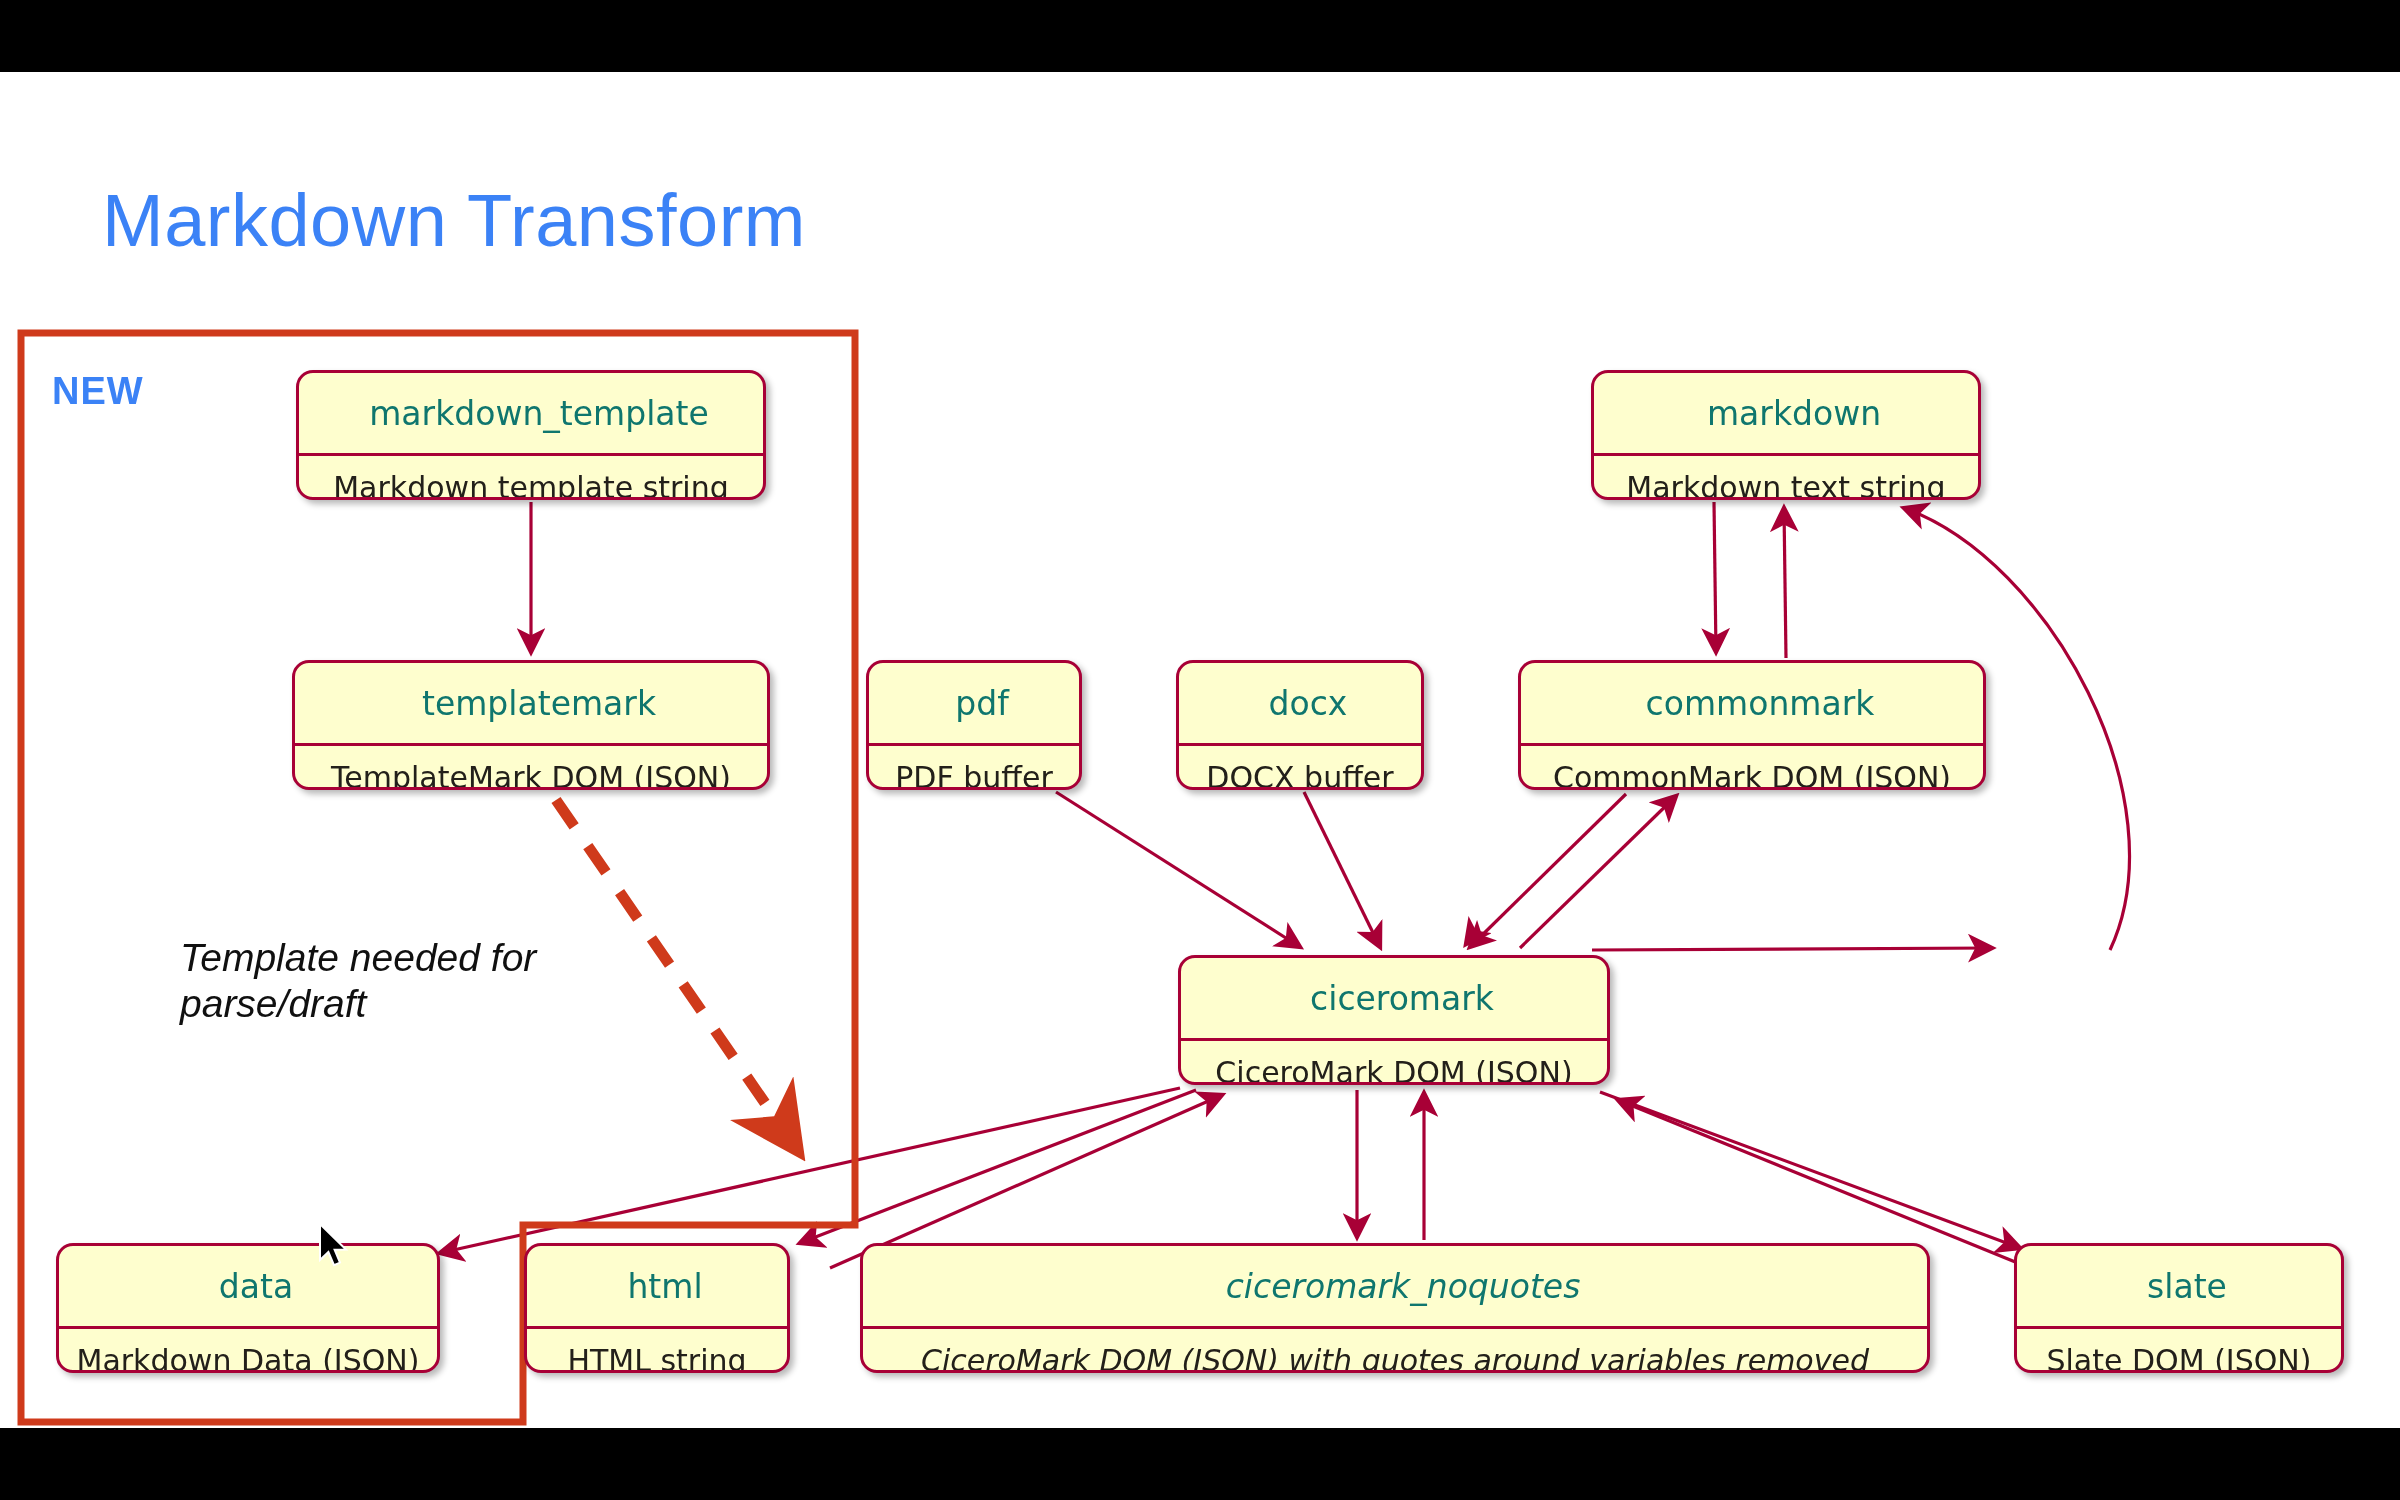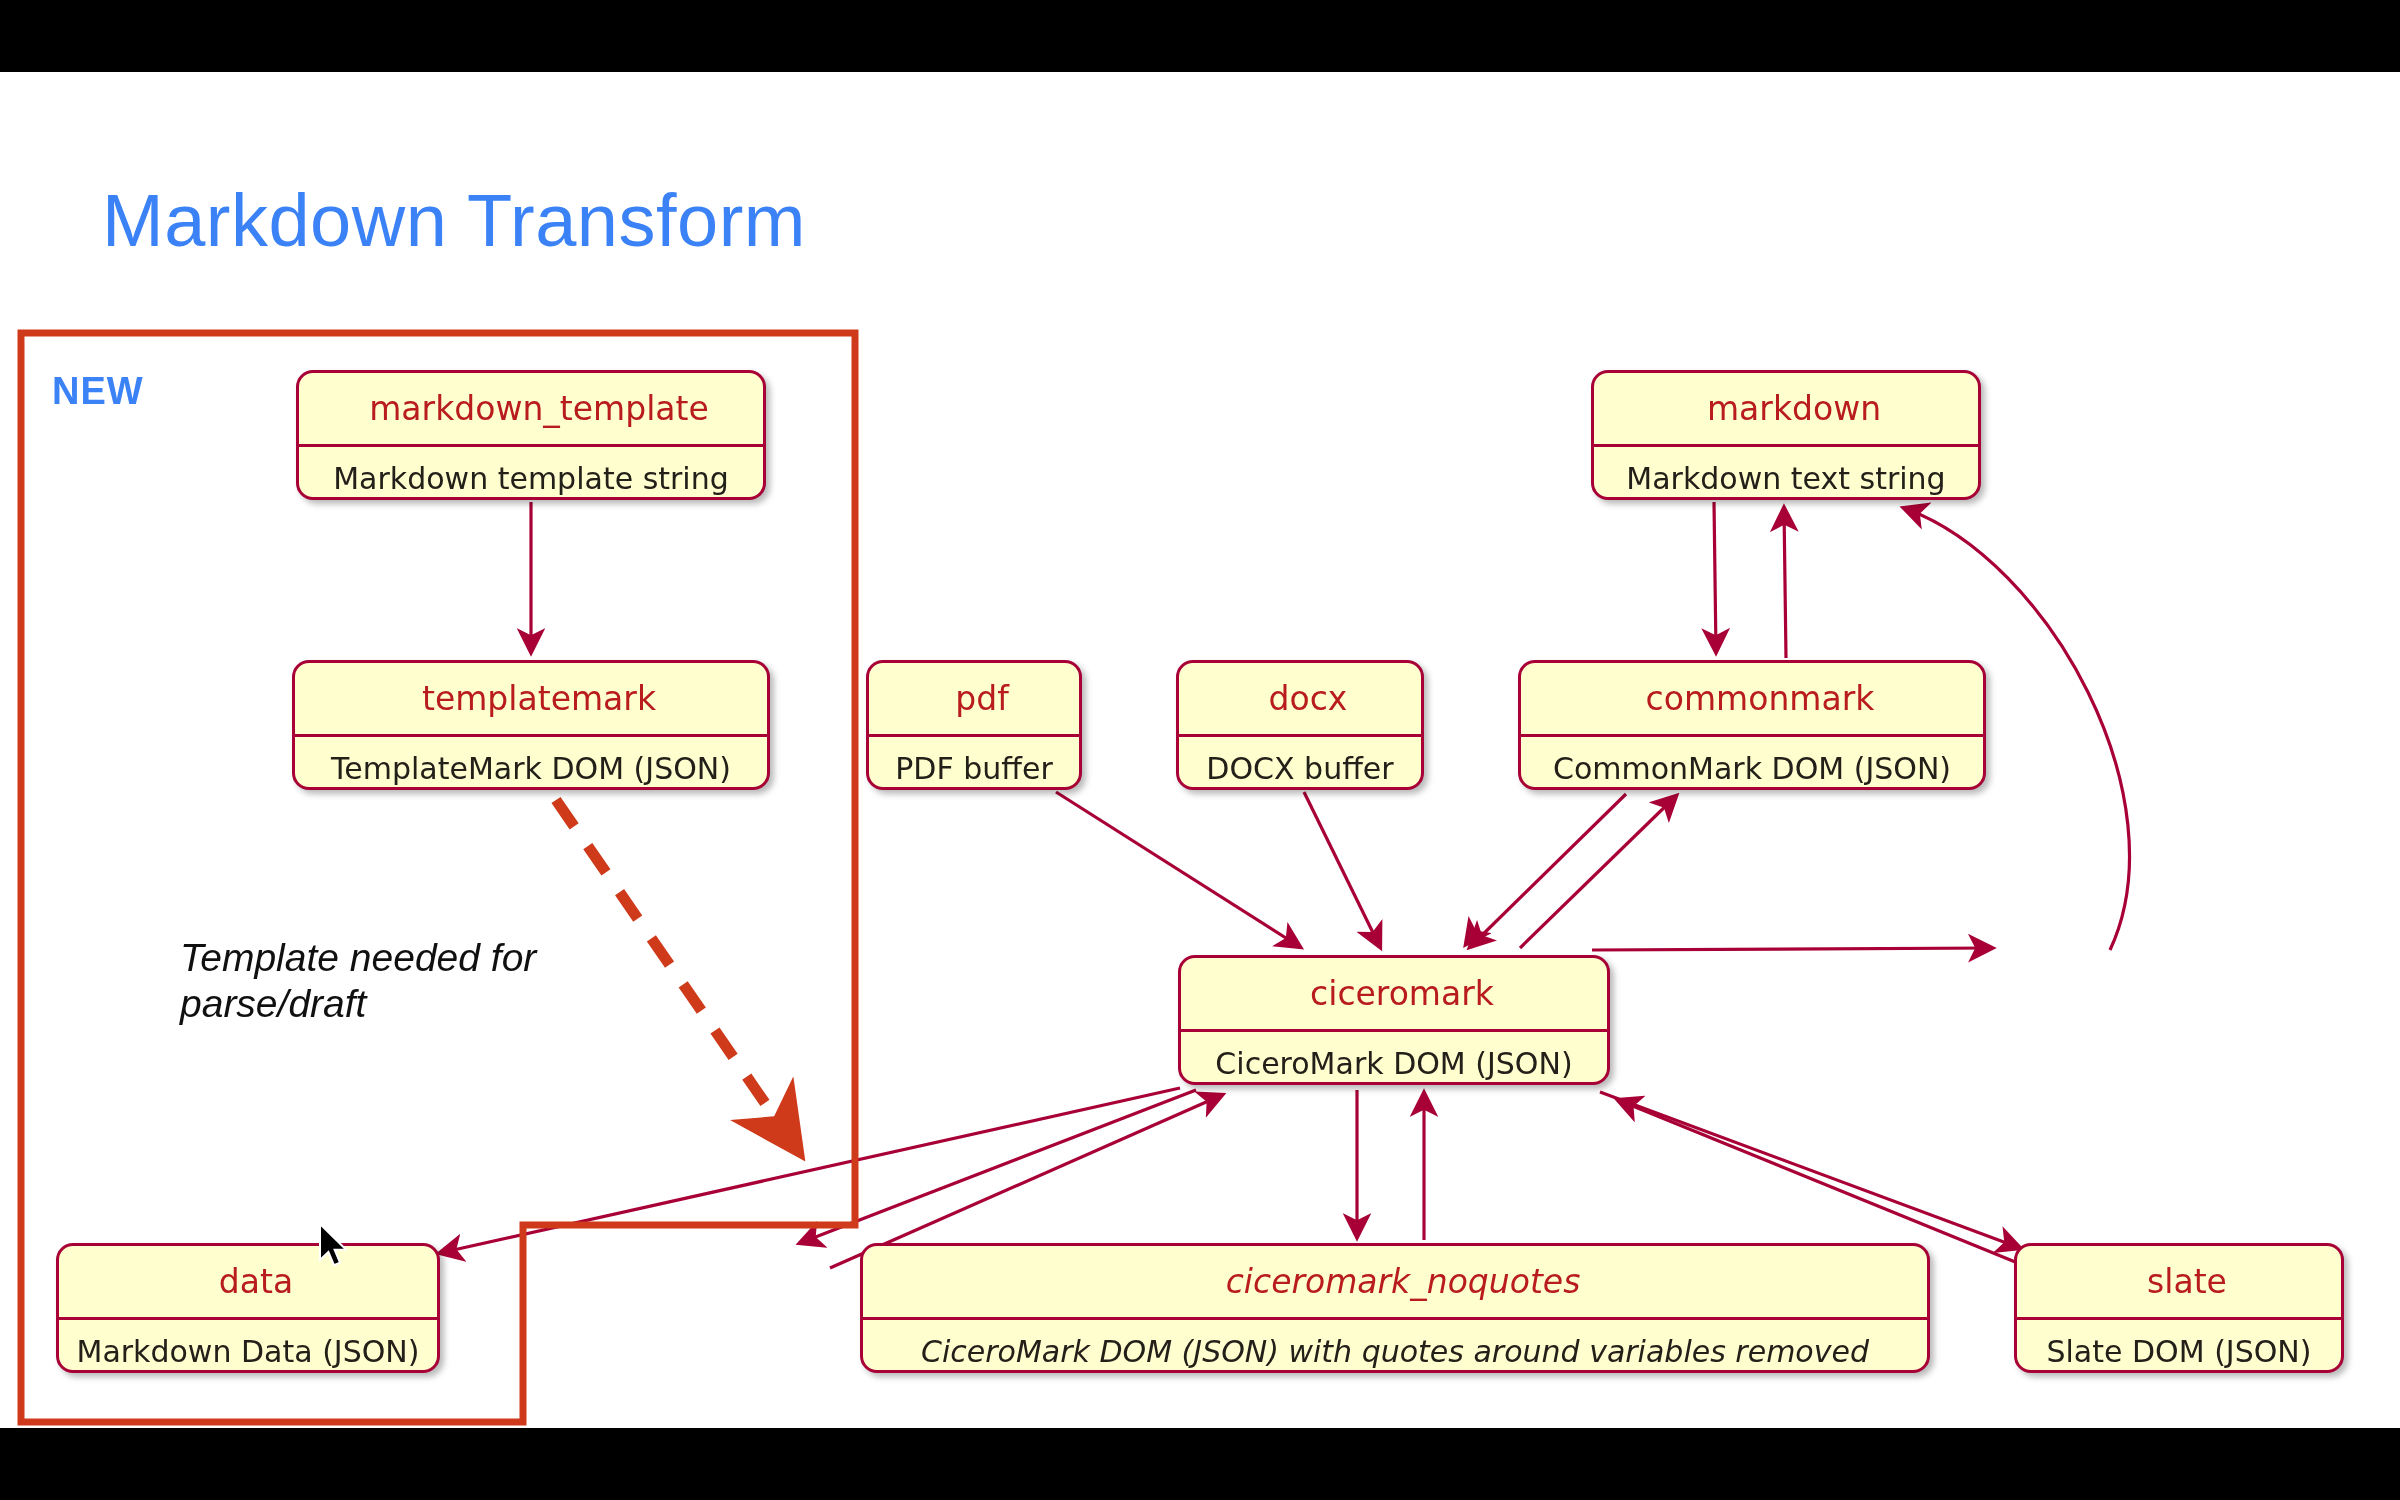--- a/index.html
+++ b/index.html
@@ -51,23 +51,23 @@
     position:absolute;z-index:10;
     background:#FEFECE;
     border:3px solid #A80036;
     border-radius:17px;
     box-shadow:4px 4px 6px rgba(0,0,0,0.28);
     box-sizing:border-box;
     overflow:hidden;
   }
   .node .nm{
     display:flex;align-items:center;justify-content:center;
-    height:71px;
+    height:80px;
     font-family:"DejaVu Sans", sans-serif;
-    font-size:33px;color:#b91c1c;
+    font-size:33px;color:#0f766e;
     white-space:nowrap;
     padding-left:16px;
   }
   .node .sep{height:3px;background:#A80036;}
   .node .ds{
     display:flex;align-items:center;justify-content:center;
     height:62px;
     font-family:"DejaVu Sans", sans-serif;
     font-size:30px;color:#23201A;
     white-space:nowrap;
@@ -198,20 +198,25 @@
     <div class="ds">CiceroMark DOM (JSON)</div>
   </div>
 
 
   <div class="node" id="n-data">
     <div class="nm">data</div>
     <div class="sep"></div>
     <div class="ds">Markdown Data (JSON)</div>
   </div>
 
+  <div class="node" id="n-html">
+    <div class="nm">html</div>
+    <div class="sep"></div>
+    <div class="ds">HTML string</div>
+  </div>
 
   <div class="node" id="n-ciceromark_noquotes">
     <div class="nm">ciceromark_noquotes</div>
     <div class="sep"></div>
     <div class="ds">CiceroMark DOM (JSON) with quotes around variables removed</div>
   </div>
 
   <div class="node" id="n-slate">
     <div class="nm">slate</div>
     <div class="sep"></div>

